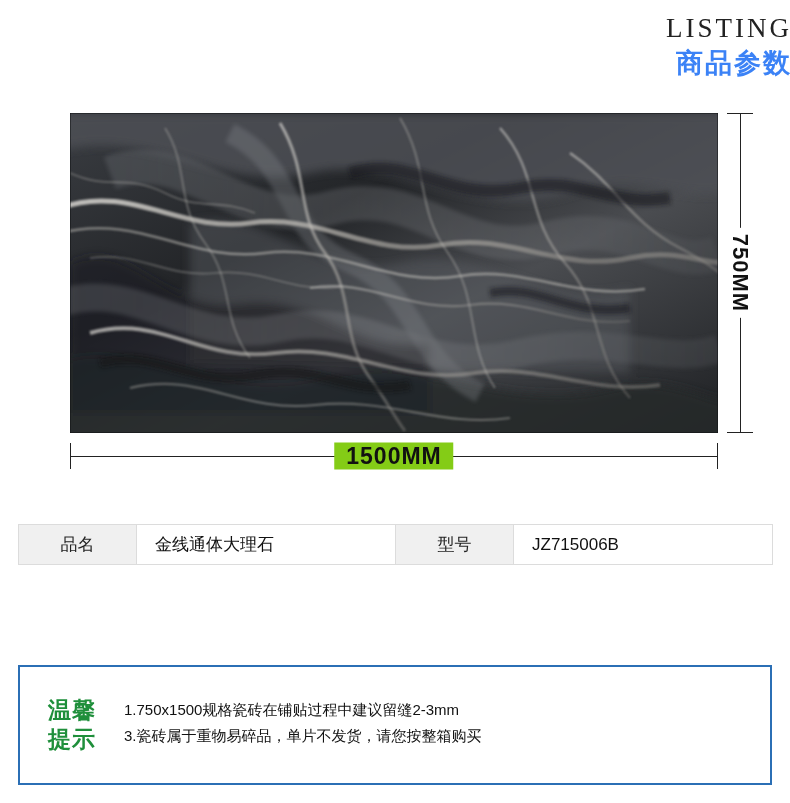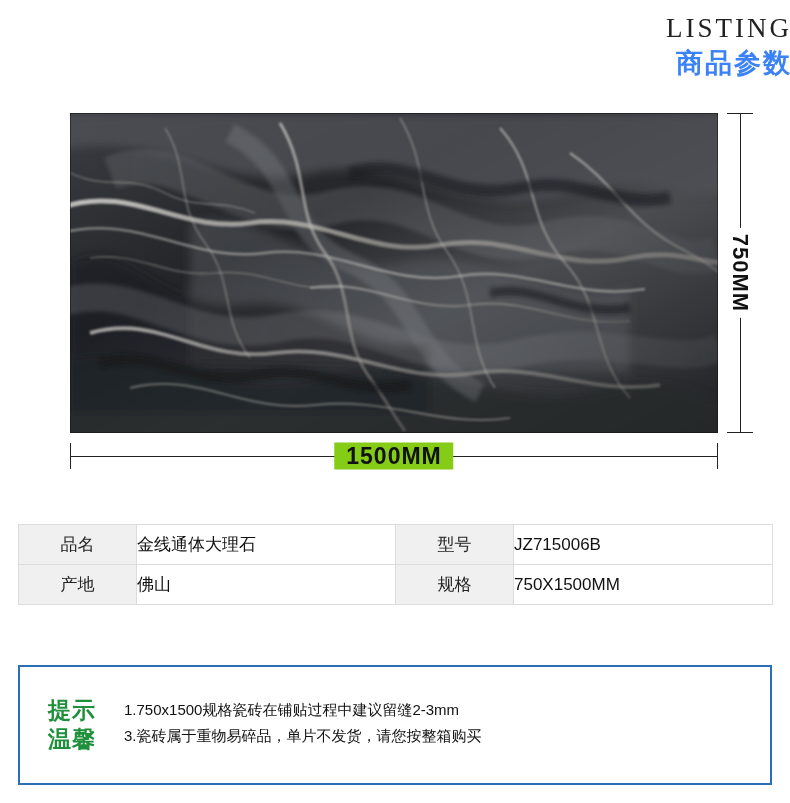--- a/index.html
+++ b/index.html
@@ -140,21 +140,21 @@
     color: #111;
   }
   .spec-table td.k {
     background: #f0f0f0;
     text-align: center;
     width: 118px;
     color: #222;
   }
   .spec-table td.v {
     background: #ffffff;
-    padding-left: 0;
+    padding-left: 18px;
     width: 259px;
   }
 
   
   .notice {
     position: absolute;
     left: 18px; top: 665px;
     width: 754px; height: 120px;
     border: 2px solid #2b6fb5;
     display: flex;
@@ -287,33 +287,27 @@
   </div>
 
   <table class="spec-table">
     <tbody>
       <tr>
         <td class="k">品名</td>
         <td class="v">金线通体大理石</td>
         <td class="k">型号</td>
         <td class="v">JZ715006B</td>
       </tr>
-      <tr>
-        <td class="k">产地</td>
-        <td class="v">佛山</td>
-        <td class="k">规格</td>
-        <td class="v">750X1500MM</td>
-      </tr>
     </tbody>
   </table>
 
   <div class="notice">
     <div class="notice-badge">
+      <div>温馨</div>
       <div>提示</div>
-      <div>温馨</div>
     </div>
     <div class="notice-lines">
       <p>1.750x1500规格瓷砖在铺贴过程中建议留缝2-3mm</p>
       <p>3.瓷砖属于重物易碎品，单片不发货，请您按整箱购买</p>
     </div>
   </div>
 
 </div>
 
 </body></html>

